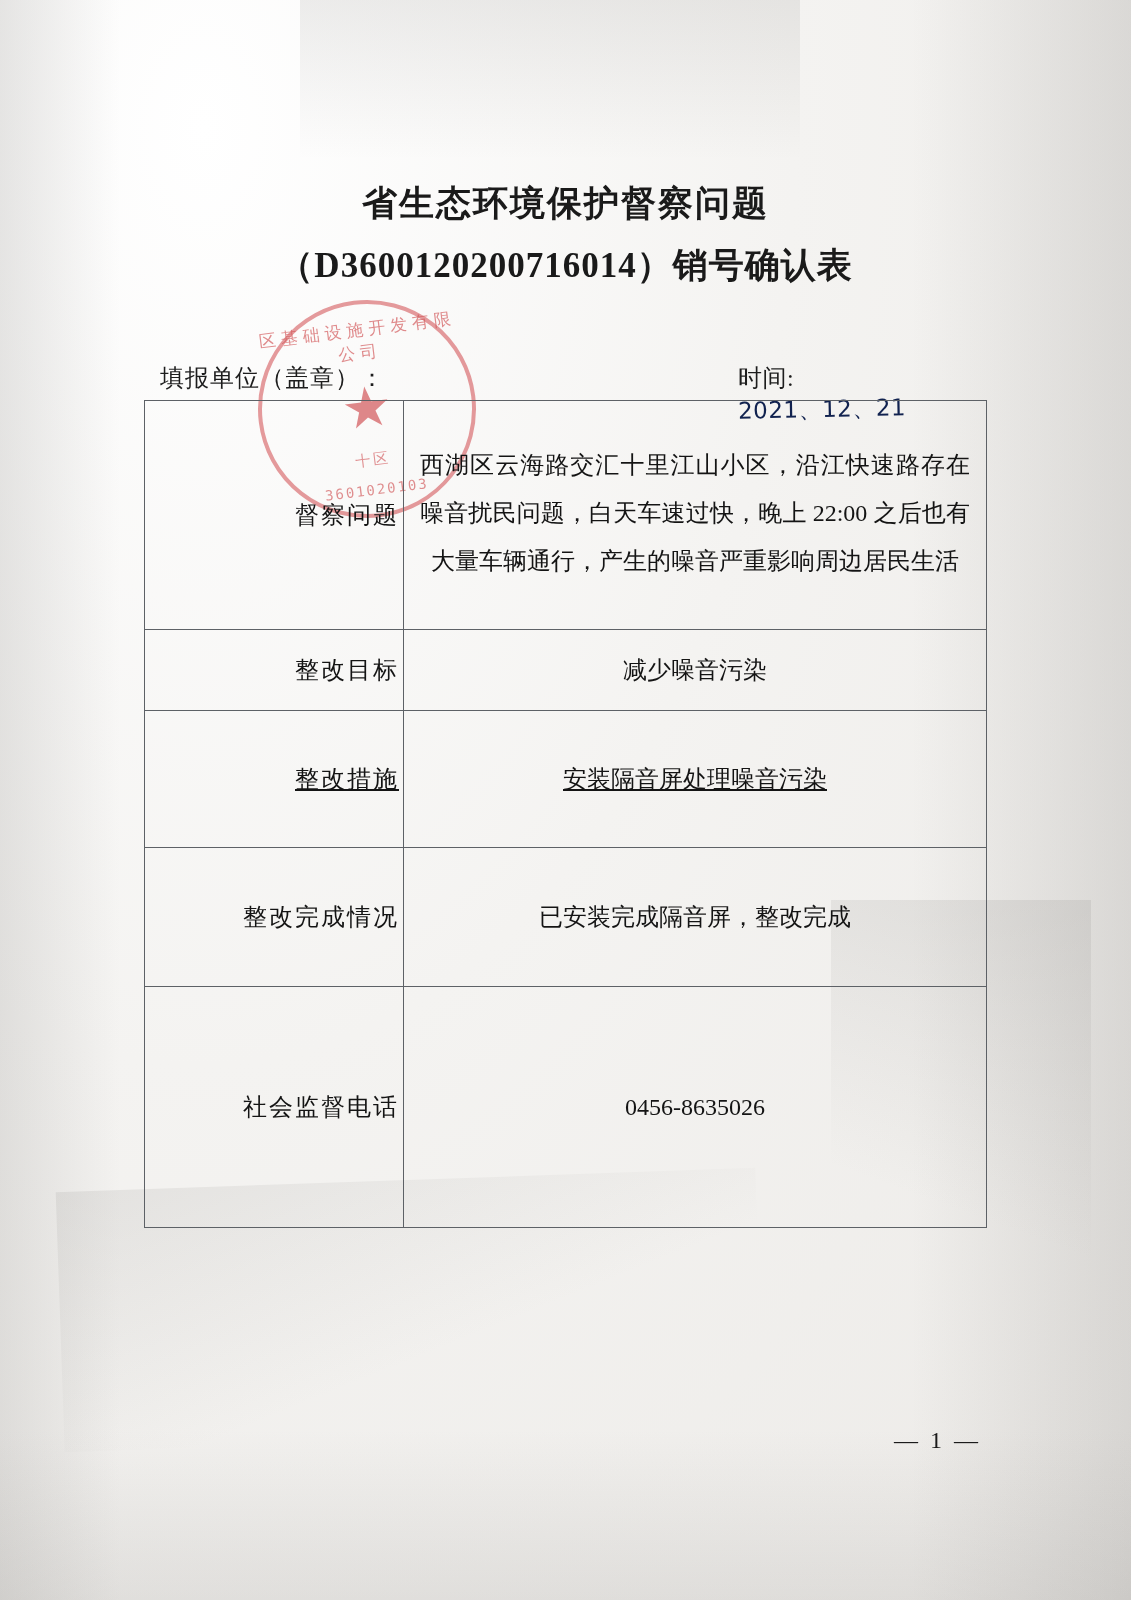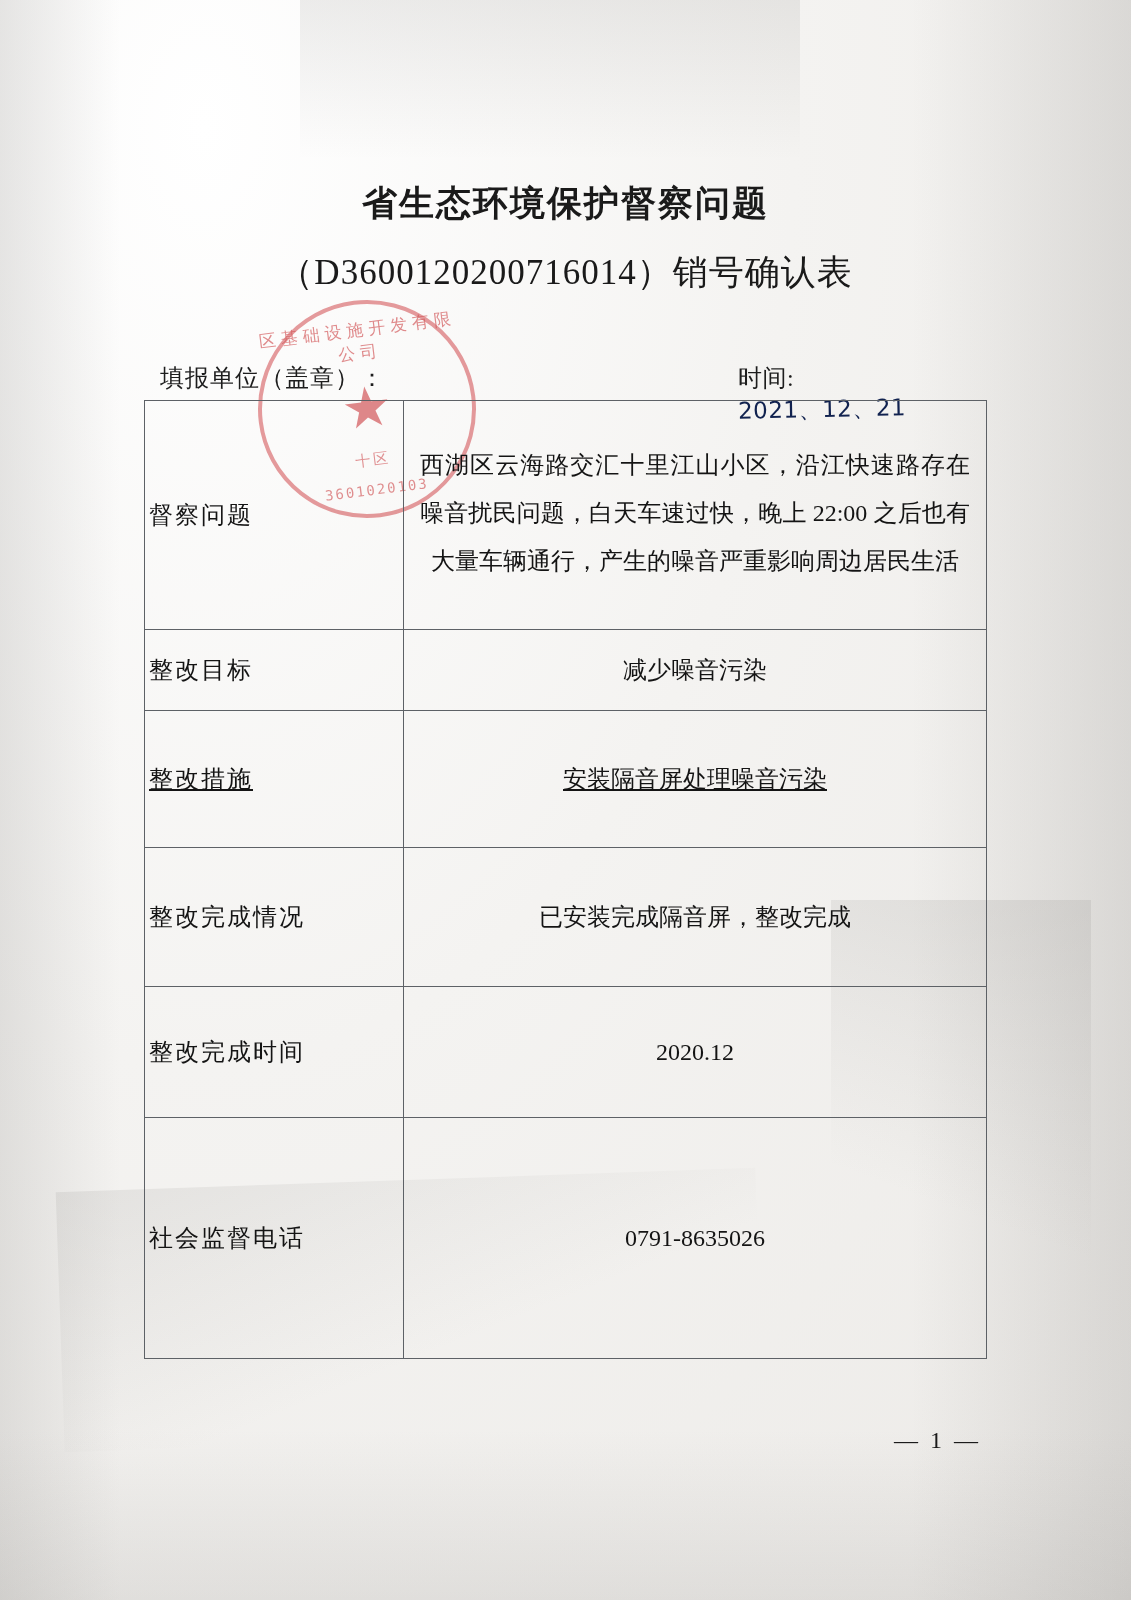--- a/index.html
+++ b/index.html
@@ -62,24 +62,24 @@
     color: #1a1a1a;
   }
   .title-line1 {
     font-size: 35px;
     font-weight: bold;
     letter-spacing: 2px;
     line-height: 52px;
   }
   .title-line2 {
     font-size: 35px;
-    font-weight: normal;
+    font-weight: bold;
     letter-spacing: 1px;
     line-height: 56px;
-    margin-top: 15px;
+    margin-top: 8px;
   }
 
   .meta-row {
     position: absolute;
     top: 362px;
     left: 148px;
     width: 810px;
     height: 34px;
     font-size: 24px;
     color: #1d1d1d;
@@ -166,21 +166,21 @@
     border-collapse: collapse;
     table-layout: fixed;
   }
   table.form td {
     border: 1px solid #5d6166;
     vertical-align: middle;
     color: #141414;
   }
   td.label {
     width: 250px;
-    text-align: left;
+    text-align: right;
     font-size: 24px;
     letter-spacing: 2px;
     padding: 6px 4px;
   }
   td.value {
     width: 550px;
     text-align: center;
     font-size: 24px;
     padding: 10px 18px;
     line-height: 44px;
@@ -253,26 +253,22 @@
         <td class="value">减少噪音污染</td>
       </tr>
       <tr class="row-measure">
         <td class="label">整改措施</td>
         <td class="value">安装隔音屏处理噪音污染</td>
       </tr>
       <tr class="row-progress">
         <td class="label">整改完成情况</td>
         <td class="value">已安装完成隔音屏，整改完成</td>
       </tr>
-      <tr class="row-time">
-        <td class="label">整改完成时间</td>
-        <td class="value num">2020.12</td>
-      </tr>
       <tr class="row-phone">
         <td class="label">社会监督电话</td>
-        <td class="value num">0791-8635026</td>
+        <td class="value num">0456-8635026</td>
       </tr>
     </tbody>
   </table>
 
   <div class="footer-page">— 1 —</div>
 
 </div>
 
 </body></html>

